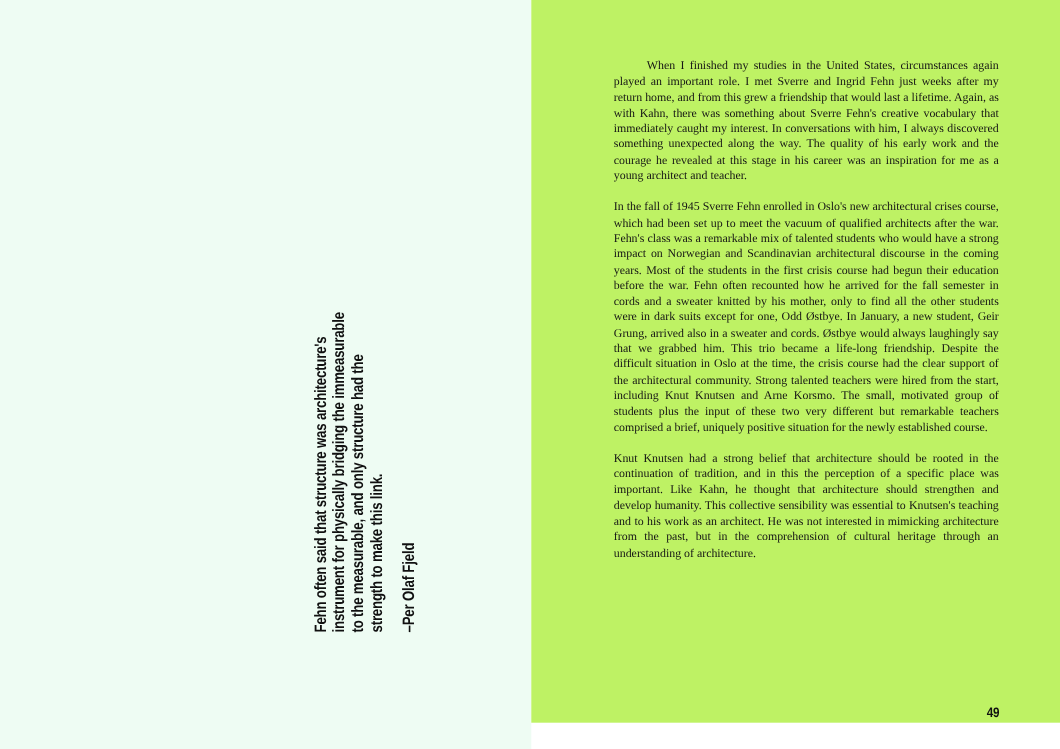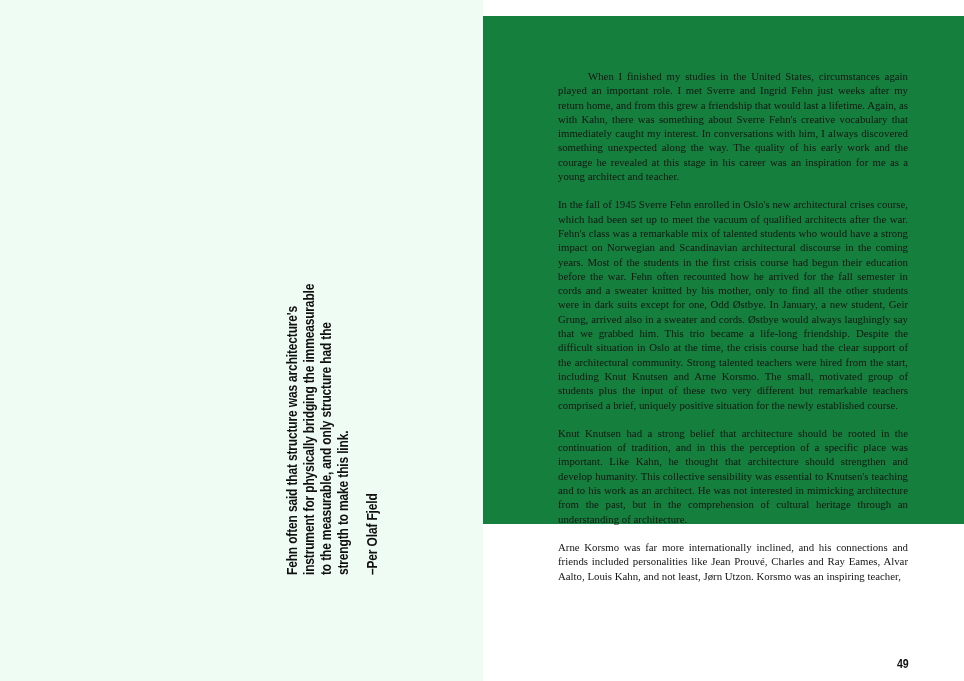--- a/index.html
+++ b/index.html
@@ -18,24 +18,24 @@
     position: absolute;
     left: 0;
     top: 0;
     width: 483px;
     height: 681px;
     background: #eefcf3; 
   }
   .right-page {
     position: absolute;
     left: 483px;
-    top: 16px;
+    top: 0;
     width: 481px;
-    height: 508px;
-    background: #15803d;
+    height: 657px;
+    background: #bef264;
   }
   
   .quote-anchor {
     position: absolute;
     left: 283px;
     top: 575px;
   }
   .quote-inner {
     width: 430px;
     transform: rotate(-90deg) scaleX(0.80);
@@ -107,18 +107,17 @@
         <div class="quote-attribution">–Per Olaf Fjeld</div>
       </div>
     </div>
   </div>
 
   <div class="right-page">
     <div class="text-block">
       <p class="body-paragraph indent-first">When I finished my studies in the United States, circumstances again played an important role. I met Sverre and Ingrid Fehn just weeks after my return home, and from this grew a friendship that would last a lifetime. Again, as with Kahn, there was something about Sverre Fehn's creative vocabulary that immediately caught my interest. In conversations with him, I always discovered something unexpected along the way. The quality of his early work and the courage he revealed at this stage in his career was an inspiration for me as a young architect and teacher.</p>
       <p class="body-paragraph">In the fall of 1945 Sverre Fehn enrolled in Oslo's new architectural crises course, which had been set up to meet the vacuum of qualified architects after the war. Fehn's class was a remarkable mix of talented students who would have a strong impact on Norwegian and Scandinavian architectural discourse in the coming years. Most of the students in the first crisis course had begun their education before the war. Fehn often recounted how he arrived for the fall semester in cords and a sweater knitted by his mother, only to find all the other students were in dark suits except for one, Odd Østbye. In January, a new student, Geir Grung, arrived also in a sweater and cords. Østbye would always laughingly say that we grabbed him. This trio became a life-long friendship. Despite the difficult situation in Oslo at the time, the crisis course had the clear support of the architectural community. Strong talented teachers were hired from the start, including Knut Knutsen and Arne Korsmo. The small, motivated group of students plus the input of these two very different but remarkable teachers comprised a brief, uniquely positive situation for the newly established course.</p>
       <p class="body-paragraph">Knut Knutsen had a strong belief that architecture should be rooted in the continuation of tradition, and in this the perception of a specific place was important. Like Kahn, he thought that architecture should strengthen and develop humanity. This collective sensibility was essential to Knutsen's teaching and to his work as an architect. He was not interested in mimicking architecture from the past, but in the comprehension of cultural heritage through an understanding of architecture.</p>
-      <p class="body-paragraph">Arne Korsmo was far more internationally inclined, and his connections and friends included personalities like Jean Prouvé, Charles and Ray Eames, Alvar Aalto, Louis Kahn, and not least, Jørn Utzon. Korsmo was an inspiring teacher,</p>
     </div>
     <div class="page-number">49</div>
   </div>
 
 </div>
 
 </body></html>

